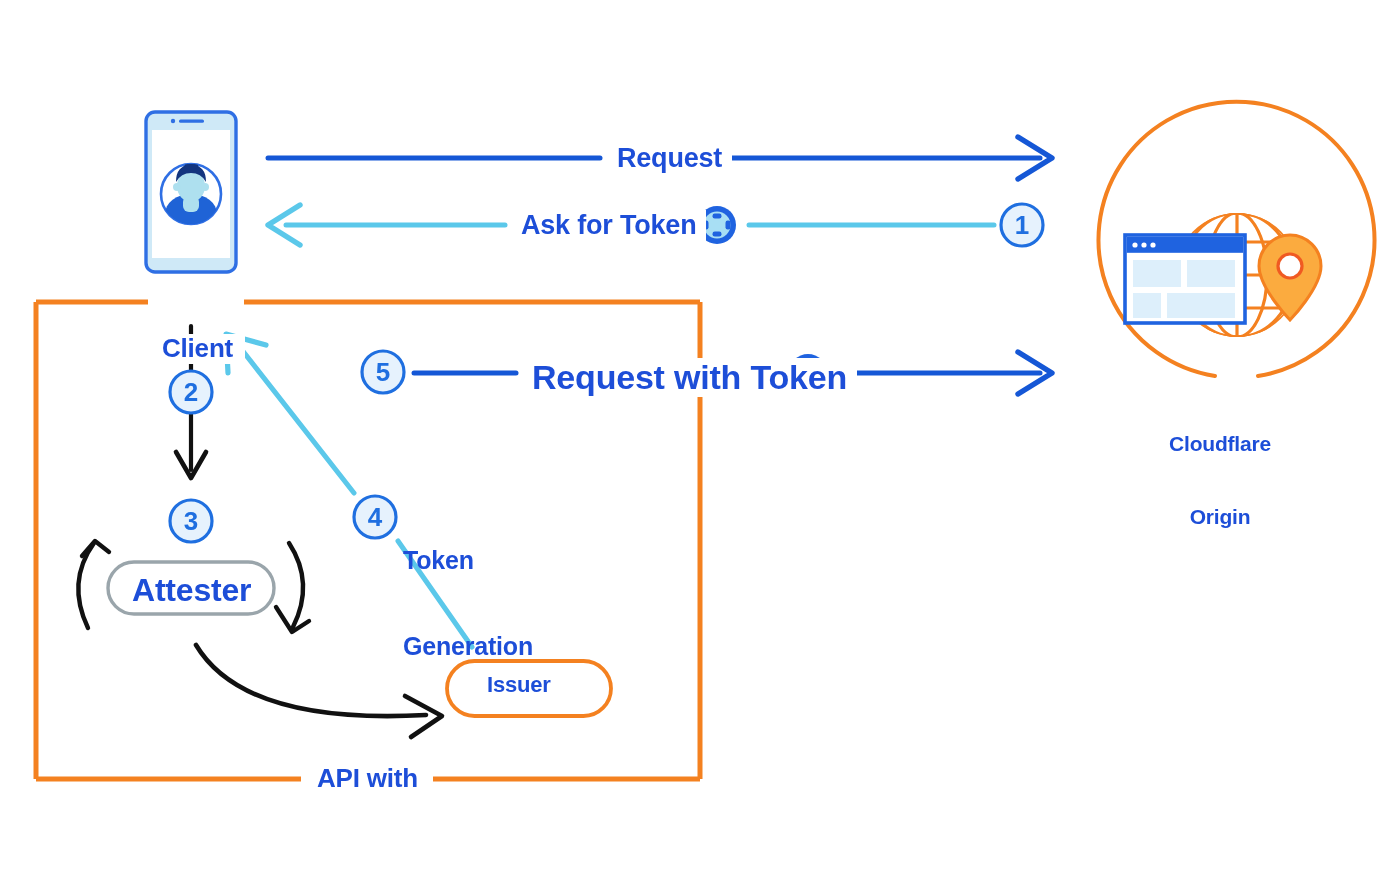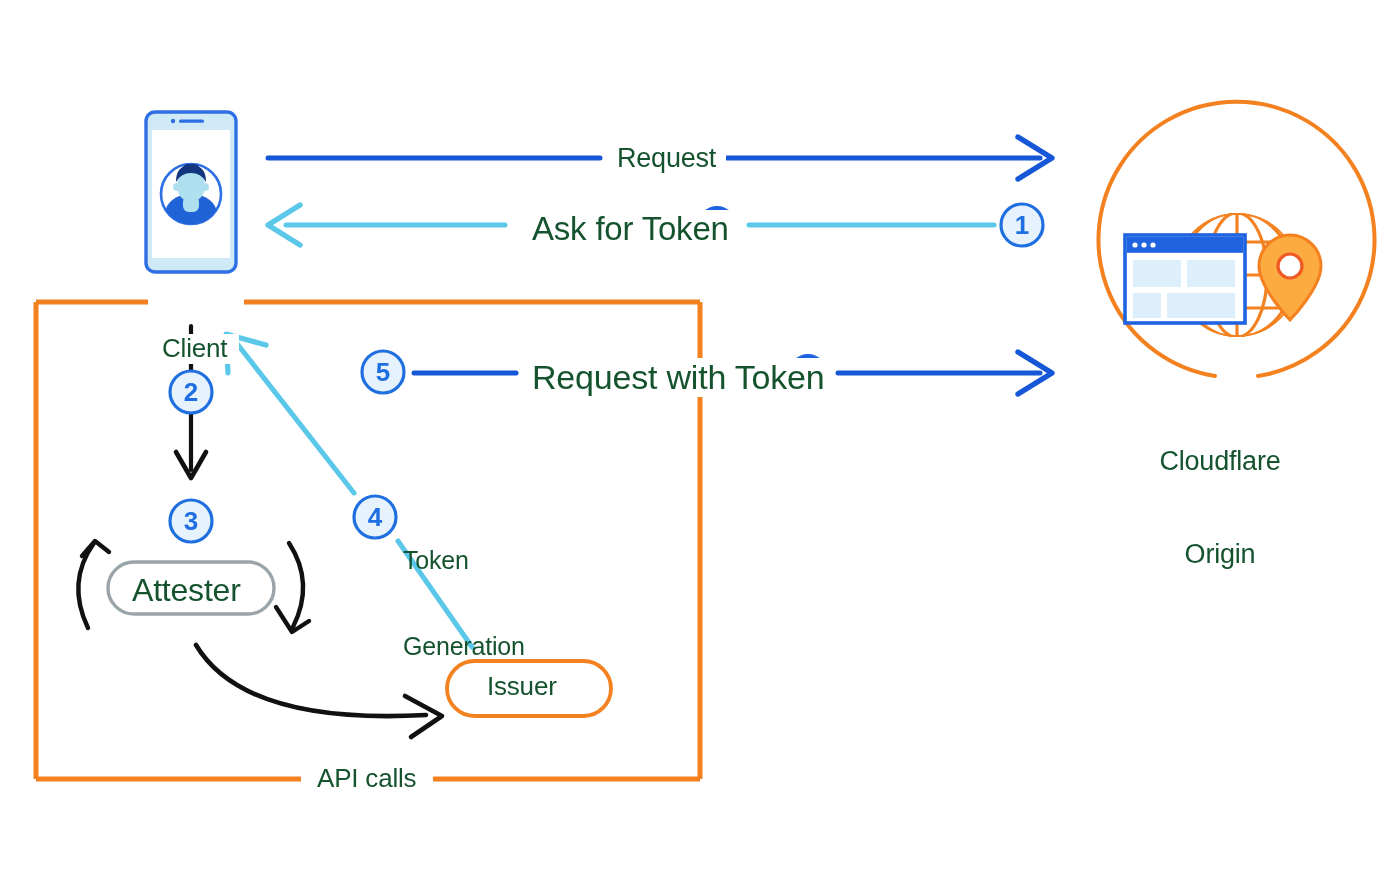--- a/index.html
+++ b/index.html
@@ -20,37 +20,37 @@
   #diagram-svg {
     position: absolute;
     left: 0;
     top: 0;
     width: 1390px;
     height: 882px;
   }
   .lbl {
     position: absolute;
     font-family: "Liberation Sans", sans-serif;
-    font-weight: normal;
-    color: #14532d;
+    font-weight: bold;
+    color: #1d4ed8;
     white-space: pre;
     line-height: 1.15;
     letter-spacing: -0.2px;
   }
   .lbl-on-white {
     background: #ffffff;
   }
   #label-request      { left: 607px; top: 143px; font-size: 27px; padding: 0 10px; }
-  #label-ask-token    { left: 522px; top: 210px; font-size: 33px; padding: 0 10px; }
+  #label-ask-token    { left: 511px; top: 210px; font-size: 27px; padding: 0 10px; }
   #label-req-token    { left: 522px; top: 358px; font-size: 34px; padding: 0 10px; }
   #label-client       { left: 150px; top: 290px; font-size: 26px; padding: 0 12px; margin-top: 44px; }
   #label-api-calls    { left: 305px; top: 764px; font-size: 26px; padding: 0 12px; }
   #label-attester     { left: 132px; top: 572px; font-size: 32px; }
-  #label-issuer       { left: 487px; top: 672px; font-size: 26px; }
-  #label-origin       { left: 1140px; top: 384px; font-size: 27px; text-align: center; width: 160px; }
+  #label-issuer       { left: 487px; top: 672px; font-size: 22px; }
+  #label-origin       { left: 1140px; top: 384px; font-size: 21px; text-align: center; width: 160px; }
   #label-tokengen     { left: 403px; top: 488px; font-size: 25px; }
   .numtxt {
     font-family: "Liberation Sans", sans-serif;
     font-weight: bold;
     font-size: 26px;
     fill: #1f6fe0;
   }
 </style>
 </head>
 <body>
@@ -236,21 +236,21 @@
     <g>
       <circle cx="383" cy="372" r="21" fill="#e6f2fd" stroke="#1f6fe0" stroke-width="3.2"></circle>
       <text class="numtxt" x="383" y="381" text-anchor="middle">5</text>
     </g>
   </svg>
 
   <div class="lbl lbl-on-white" id="label-request">Request</div>
   <div class="lbl lbl-on-white" id="label-ask-token">Ask for Token</div>
   <div class="lbl lbl-on-white" id="label-req-token">Request with Token</div>
   <div class="lbl lbl-on-white" id="label-client">Client</div>
-  <div class="lbl lbl-on-white" id="label-api-calls">API calls</div>
+  <div class="lbl lbl-on-white" id="label-api-calls">API with</div>
   <div class="lbl" id="label-attester">Attester</div>
   <div class="lbl" id="label-issuer">Issuer</div>
 
   <div class="lbl" id="label-origin">
     <div>Cloudflare</div>
     <div>Origin</div>
   </div>
 
   <div class="lbl" id="label-tokengen">
     <div>Token</div>

